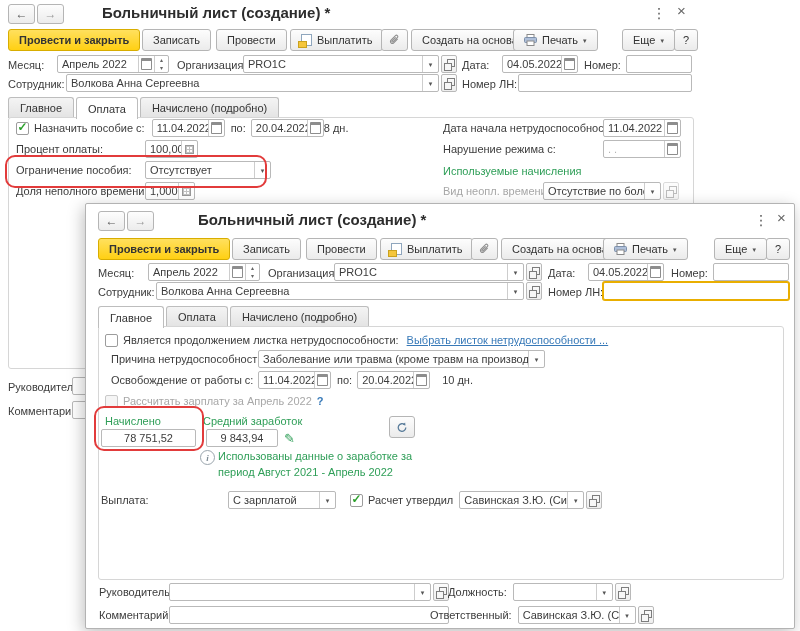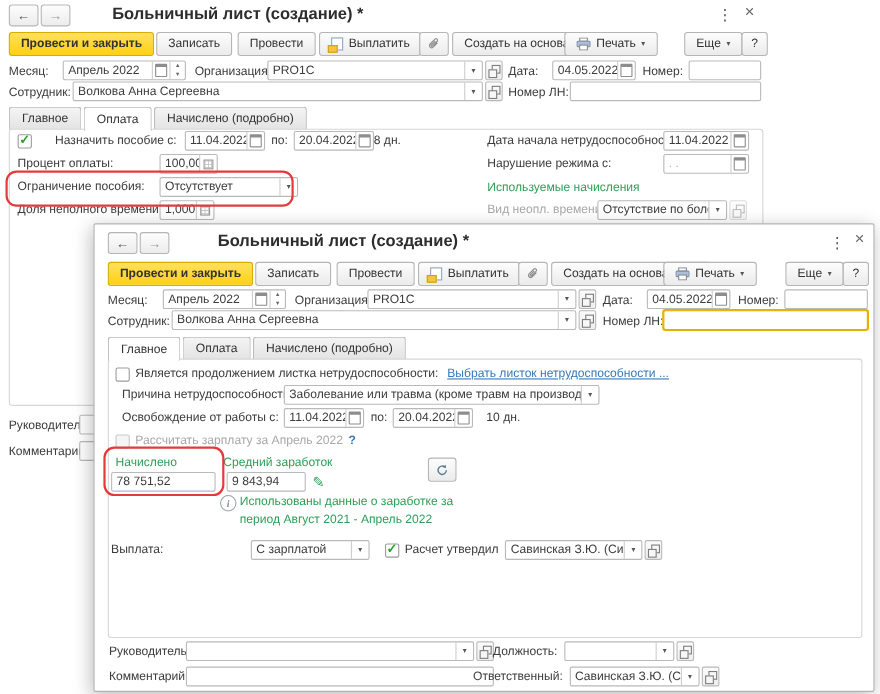--- a/index.html
+++ b/index.html
@@ -20,21 +20,21 @@
           font-size:12px;color:#555;padding:0;cursor:pointer;font-family:inherit}
   .navbtn.fwd{color:#9a9a9a}
   .tbtn{position:absolute;height:22px;border:1px solid #b5b5b5;border-radius:3px;
         background:linear-gradient(#fdfdfd,#ebebeb);display:inline-flex;align-items:center;gap:5px;
         padding:0 10px;font-size:11px;color:#333;cursor:pointer;font-family:inherit;white-space:nowrap}
   .tbtn.primary{background:linear-gradient(#ffe05e,#ffd013);border-color:#d8ad00;font-weight:bold}
   .dd{font-size:7px;color:#555;line-height:1}
   .fld{position:absolute;height:18px;border:1px solid #b9b9b9;border-radius:2px;background:#fff;
        display:flex;align-items:stretch;box-sizing:border-box;cursor:text}
   .fld .fv{padding:0 4px;line-height:16px;white-space:nowrap;overflow:hidden;flex:1}
-  .fld .fv.num{text-align:left}
+  .fld .fv.num{text-align:center}
   .fld.focus{border-color:#e9ae00;box-shadow:0 0 0 1px #e9ae00}
   .fseg{width:15px;border-left:1px solid #cdcdcd;display:flex;align-items:center;justify-content:center;
         color:#666;cursor:pointer;flex:none}
   .ical{width:9px;height:8px;border:1px solid #8d8d8d;border-top:3px solid #8d8d8d;border-radius:1px}
   .igrid{width:9px;height:9px;box-sizing:border-box;border:1px solid #999;
          background-image:linear-gradient(#c2c2c2 1px,transparent 1px),linear-gradient(90deg,#c2c2c2 1px,transparent 1px);
          background-size:3px 3px}
   .spin{width:13px;border-left:1px solid #cdcdcd;display:flex;flex-direction:column;flex:none}
   .spin span{flex:1;display:flex;align-items:center;justify-content:center;font-size:6px;color:#666;line-height:1}
   .sqb{position:absolute;width:16px;height:18px;border:1px solid #b9b9b9;border-radius:2px;
@@ -170,21 +170,21 @@
     <span class="tab">Главное</span>
     <span class="tab active">Оплата</span>
     <span class="tab">Начислено (подробно)</span>
   </div>
   <div class="gbox" style="left:8px;top:117px;width:684px;height:250px"></div>
 
   <div class="row" style="left:16px;top:119px;z-index:3">
     <span class="cb" style="position:relative">
         <span class="cbm">✓</span>
       </span>
-    <span class="rl" style="margin-left:21px">Назначить пособие с:</span>
+    <span class="rl" style="margin-left:5px">Назначить пособие с:</span>
     <span class="ifld" style="width:73px;margin-left:7px">
         <span class="fv">11.04.2022</span>
         <span class="fseg">
           <span class="ical"></span>
         </span>
       </span>
     <span class="rl" style="margin-left:6px">по:</span>
     <span class="ifld" style="width:73px;margin-left:5px">
         <span class="fv">20.04.2022</span>
         <span class="fseg">

